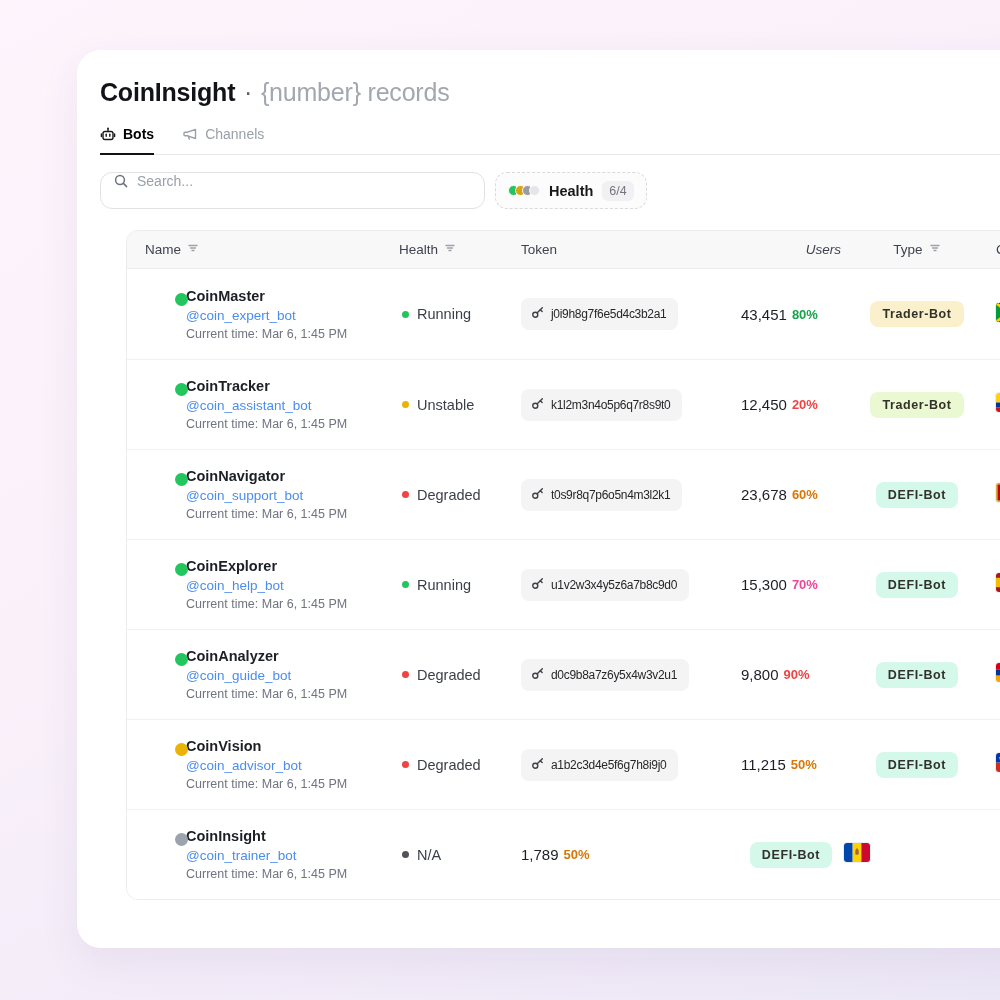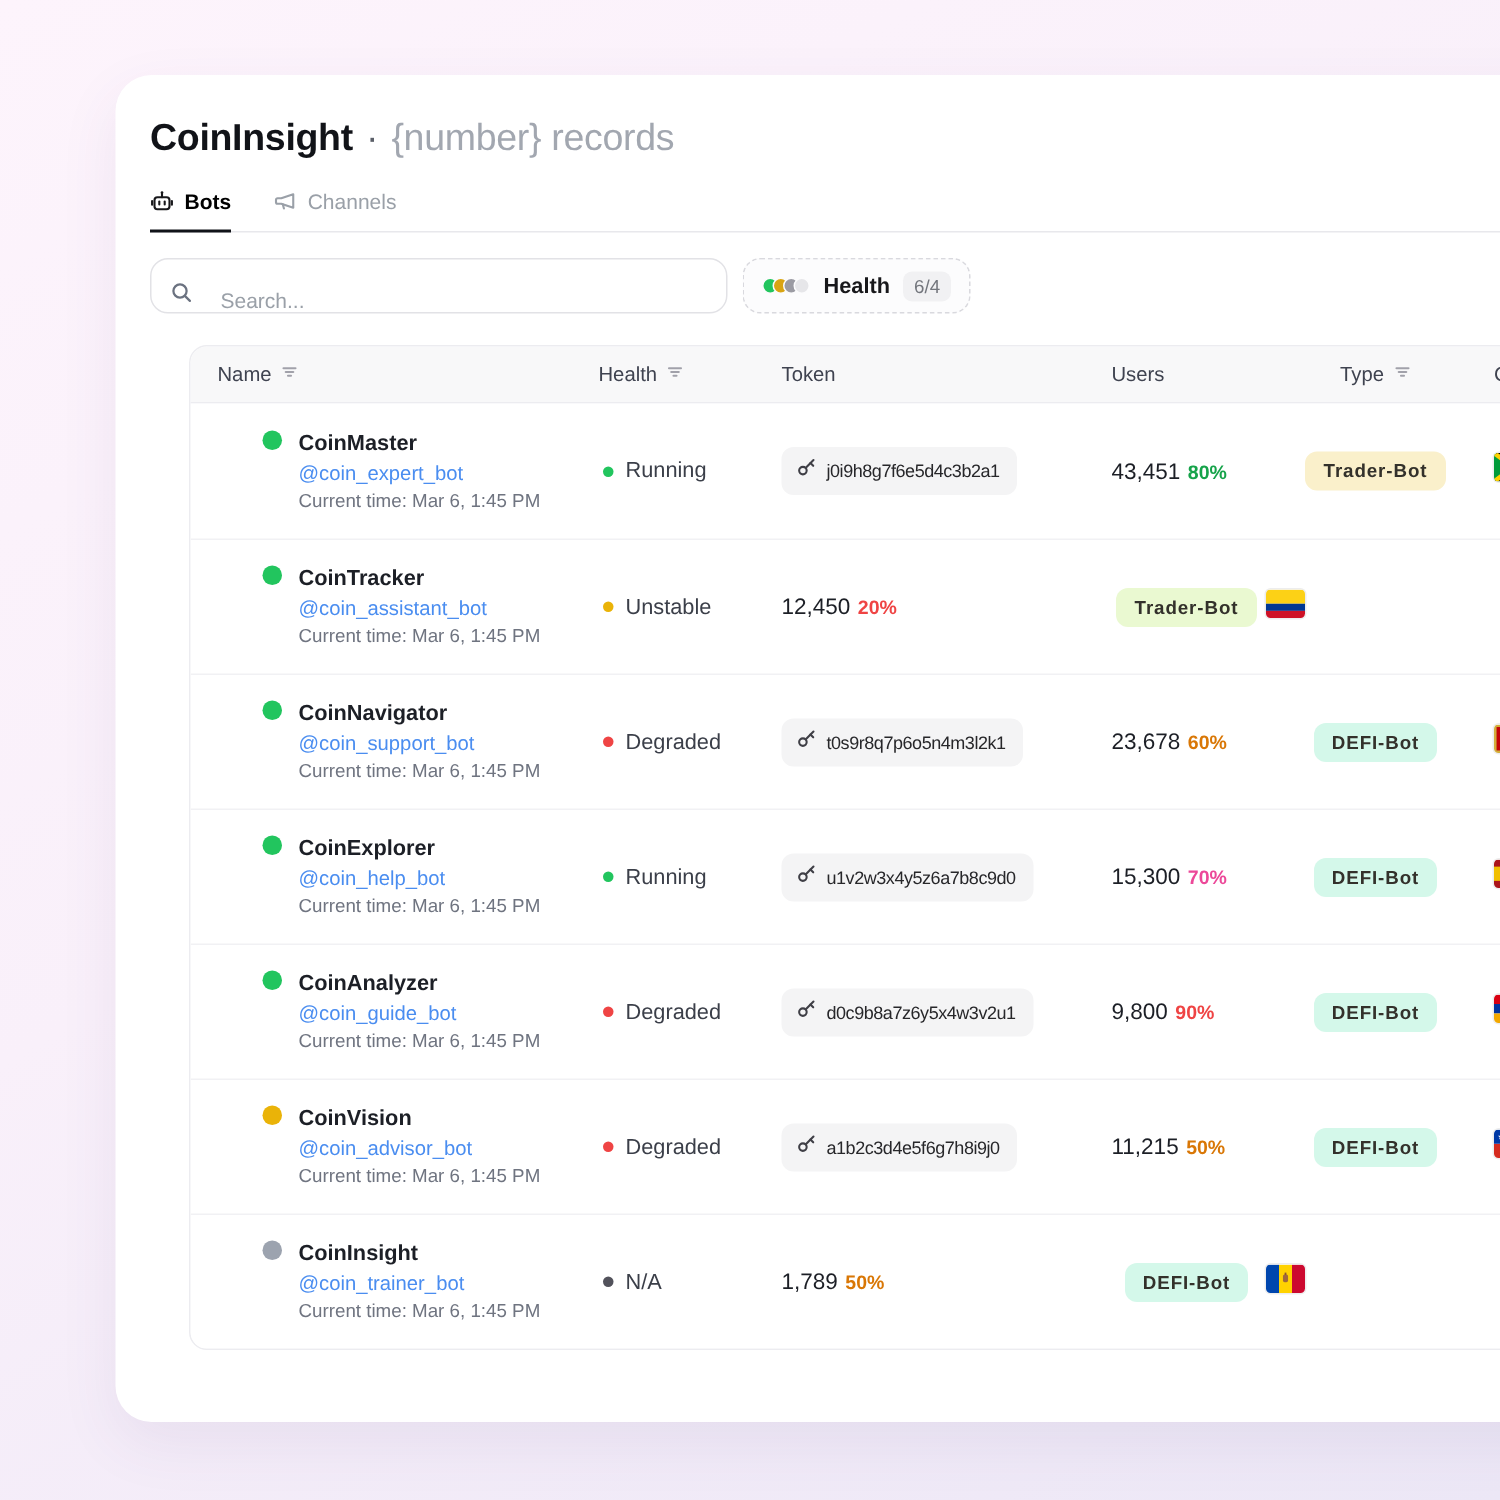--- a/index.html
+++ b/index.html
@@ -22,46 +22,46 @@
   .tabs { display:flex; gap:28px; margin-top:20px; position:relative; }
   .tab { display:flex; align-items:center; gap:7px; font-size:14px; padding-bottom:12px; cursor:pointer; position:relative; }
   .tab.active { color:#000000; font-weight:600; }
   .tab.active::after { content:""; position:absolute; left:0; right:0; bottom:-1px; height:2.5px; background:#111318; }
   .tab.inactive { color:#9aa0a8; font-weight:400; }
   .tab svg { display:block; }
   .tabs-rule { height:1px; background:#e8e8ec; margin-top:0; width:957px; }
   .toolbar { display:flex; gap:10px; margin-top:17px; }
   .search-box {
     width:385px; height:37px; border:1px solid #e2e2e6; border-radius:12px;
-    display:flex; align-items:flex-end; padding:0 12px; gap:18px; background:#fff;
+    display:flex; align-items:flex-start; padding:0 12px; gap:8px; background:#fff;
   }
   .search-box input { border:none; outline:none; font-size:14px; color:#374151; width:100%; font-family:"Liberation Sans",sans-serif; background:transparent; }
   .search-box input::placeholder { color:#9aa0a8; }
   .chip {
     height:37px; border:1.5px dashed #d9d9de; border-radius:12px; background:#fcfcfd;
     display:inline-flex; align-items:center; padding:0 12px; gap:9px; cursor:pointer;
   }
   .chip-dots { display:flex; align-items:center; }
   .chip-dots span { width:11px; height:11px; border-radius:50%; border:1.5px solid #fcfcfd; }
   .chip-dots span + span { margin-left:-4px; }
   .chip-label { font-size:14.5px; font-weight:600; color:#18181b; }
   .chip-count { background:#f1f1f3; border-radius:6px; font-size:12.5px; color:#73767d; padding:3px 7px; }
 
   .table-wrap { margin:21px 30px 0 26px; border:1px solid #ececf0; border-radius:12px; overflow:hidden; background:#fff; }
   .trow { display:grid; grid-template-columns:272px 122px 220px 100px 152px 1fr; align-items:center; }
   .thead { background:#f8f8f9; height:38px; border-bottom:1px solid #ececf0; }
   .th { display:flex; align-items:center; gap:6px; font-size:13.5px; color:#3f4350; font-weight:500; }
   .th.c-name { padding-left:18px; }
-  .th.c-users { justify-content:flex-start; }
+  .th.c-users { justify-content:flex-end;font-style:italic; }
   .th.c-type { justify-content:center; }
   .th.c-country { padding-left:3px; }
   .row { height:90px; background:#fff; }
   .row + .row { border-top:1px solid #f1f1f4; }
 
-  .cell-name { display:flex; gap:13px; padding-left:18px; }
+  .cell-name { display:flex; align-items:center; padding-left:18px; }
   .avatar { position:relative; width:41px; height:41px; flex:0 0 41px; }
   .avatar-circle { width:41px; height:41px; border-radius:50%; }
   .avatar-dot { position:absolute; top:-1px; right:-2px; width:13px; height:13px; border-radius:50%; }
   .name-stack { display:flex; flex-direction:column; gap:4px; }
   .bot-name { font-size:14.5px; font-weight:600; color:#1c1f26; }
   .bot-handle { font-size:13.5px; color:#4a8df0; cursor:pointer; }
   .bot-time { font-size:12.5px; color:#6f7480; }
 
   .cell-health { display:flex; align-items:center; gap:8px; padding-left:3px; }
   .health-dot { width:7px; height:7px; border-radius:50%; }
@@ -236,20 +236,32 @@
       <span class="name-stack">
         <span class="bot-name">CoinTracker</span>
         <span class="bot-handle">@coin_assistant_bot</span>
         <span class="bot-time">Current time: Mar 6, 1:45 PM</span>
       </span>
     </div>
     <div class="cell-health">
       <span class="health-dot" style="background: rgb(234, 179, 8);"></span>
       <span class="health-text">Unstable</span>
     </div>
+    <div class="cell-token">
+      <span class="token-pill">
+        <span>
+          <svg width="13" height="13" viewBox="0 0 14 14" fill="none" stroke="#3f3f46" stroke-width="1.5" stroke-linecap="round">
+            <circle cx="4.6" cy="9.4" r="2.7"></circle>
+            <path d="M6.7 7.3 L12.2 1.8"></path>
+            <path d="M10 4 l2 2"></path>
+          </svg>
+        </span>
+        <span class="token-text">k1l2m3n4o5p6q7r8s9t0</span>
+      </span>
+    </div>
     <div class="cell-users">
       <span class="users-num">12,450</span>
       <span class="users-pct" style="color: rgb(239, 68, 68);">20%</span>
     </div>
     <div class="cell-type">
       <span class="type-badge" style="background: rgb(234, 249, 209);">Trader-Bot</span>
     </div>
     <div class="cell-country">
       <span class="flag" title="Colombia"><svg width="26" height="19" viewBox="0 0 26 19">
                   <rect width="26" height="9.5" fill="#fcd116"></rect>

